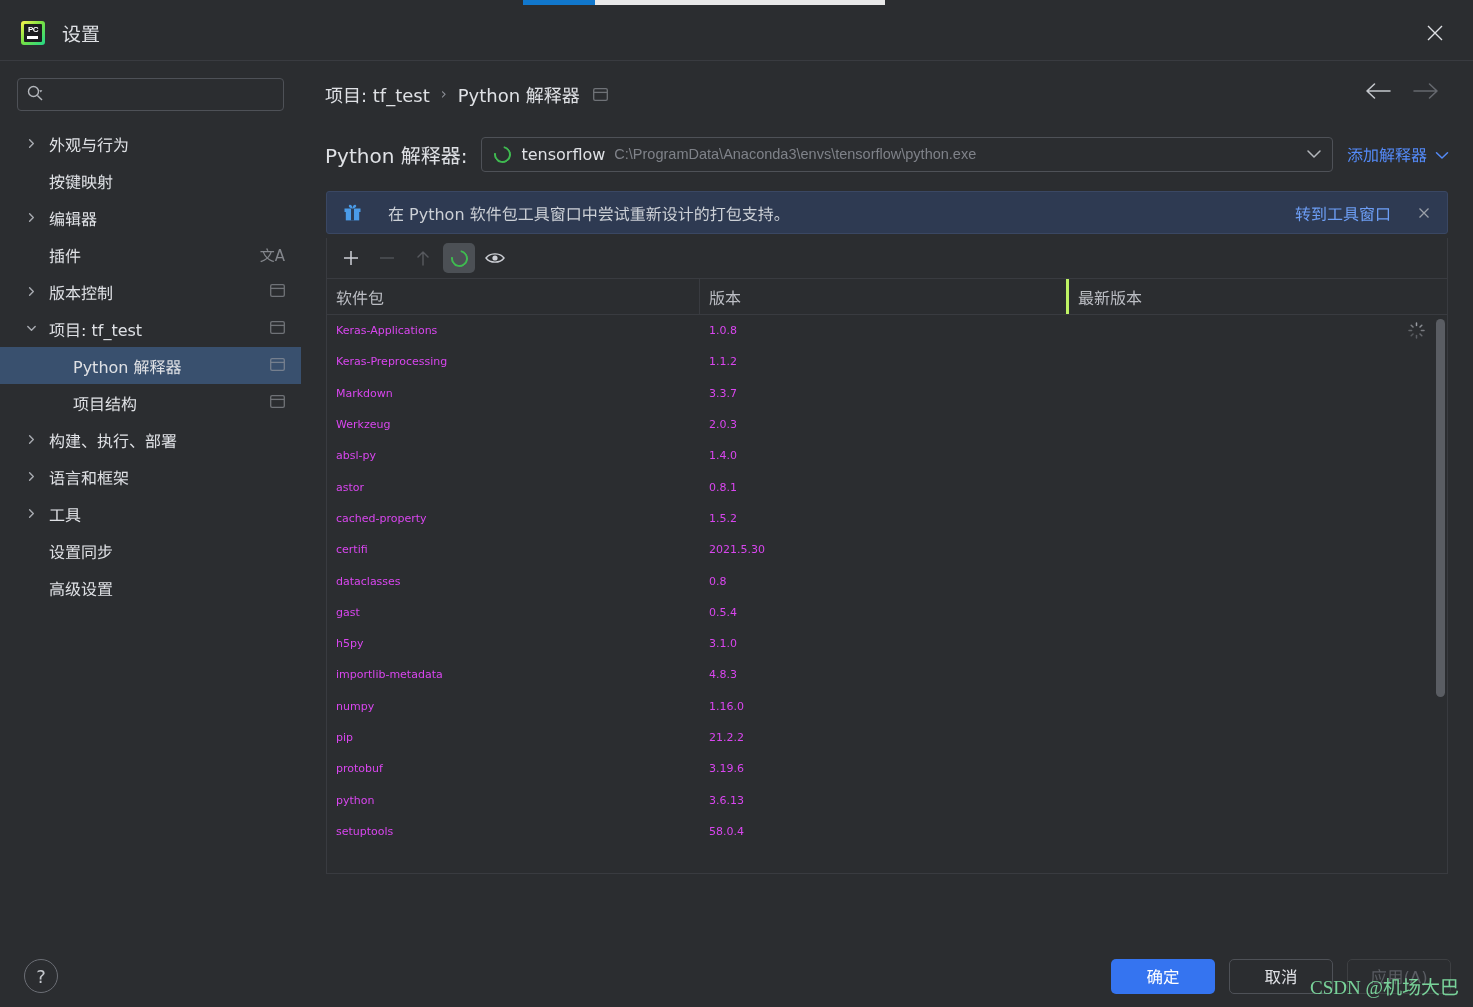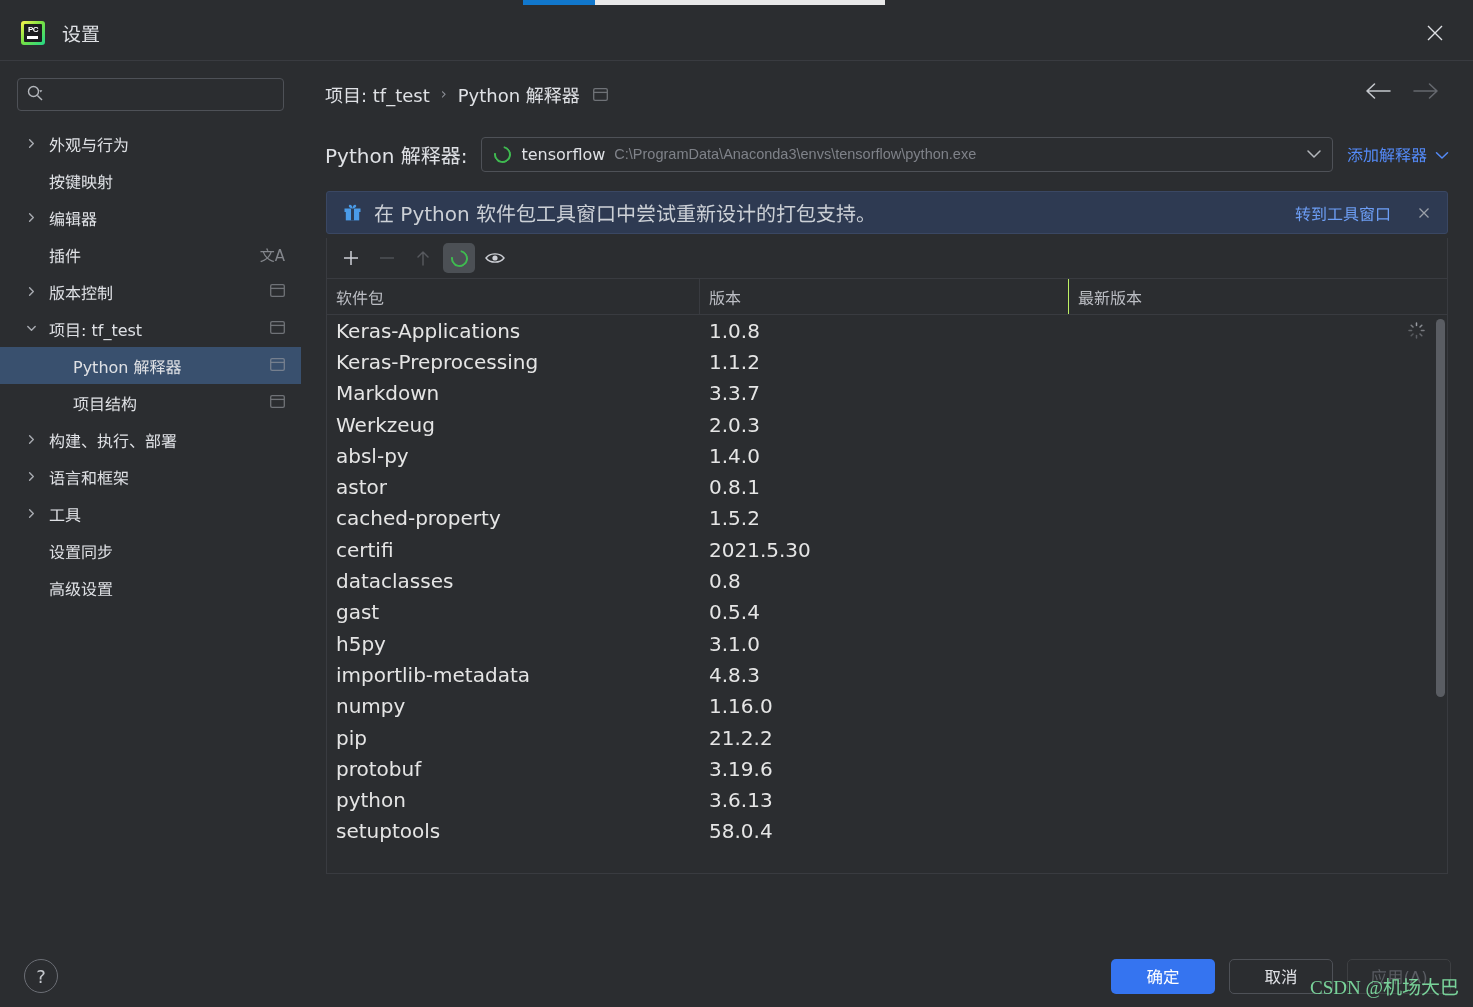--- a/index.html
+++ b/index.html
@@ -160,21 +160,21 @@
   }
 
   
   .banner {
     margin: 17px 25px 0 25px; height: 43px;
     background: #2E3A52; border: 1px solid #3A4763; border-radius: 3px;
     display: flex; align-items: center; padding: 0 12px 0 16px;
   }
   .gift-icon { flex: none; display: flex; }
   .banner-text {
-    margin-left: 12px; font-size: 20px; color: #CCD0D6; white-space: nowrap;
+    margin-left: 26px; font-size: 16px; color: #CCD0D6; white-space: nowrap;
     font-family: "DejaVu Sans", "Liberation Sans", sans-serif;
   }
   .banner-spacer { flex: 1; }
   .banner-link {
     font-size: 16px; color: #6D9EF5; cursor: pointer; white-space: nowrap;
     font-family: "DejaVu Sans", "Liberation Sans", sans-serif;
   }
   .banner-close {
     margin-left: 22px; width: 22px; height: 22px; cursor: pointer;
     display: flex; align-items: center; justify-content: center;
@@ -204,32 +204,32 @@
     display: flex; height: 36px; flex: none;
     border-bottom: 1px solid #393B40; align-items: center;
     background: #2B2D30;
   }
   .pkg-head .th {
     font-size: 16px; color: #BCBEC4; padding-left: 9px;
     font-family: "DejaVu Sans", "Liberation Sans", sans-serif;
     height: 100%; display: flex; align-items: center; cursor: pointer;
   }
   .col-name { width: 373px; border-right: 1px solid #393B40; }
-  .col-ver  { width: 369px; border-right: 1px solid #bef264; }
+  .col-ver  { width: 369px; border-right: 3px solid #bef264; }
   .col-latest { flex: 1; }
 
   .pkg-body {
     flex: 1; position: relative; overflow: hidden; background: #2B2D30;
   }
   .pkg-rows { position: absolute; inset: 0 10px 0 0; }
   .pkg-row {
     display: flex; height: 31.3px; align-items: center; cursor: pointer;
   }
   .pkg-row .cell {
-    font-size: 20px; color: #e5e5e5; padding-left: 9px;
+    font-size: 11px; color: #d946ef; padding-left: 9px;
     font-family: "DejaVu Sans", "Liberation Sans", sans-serif;
     white-space: nowrap; overflow: hidden;
   }
   .pkg-row .cell.name { width: 373px; }
   .pkg-row .cell.ver  { width: 369px; }
   .pkg-row .cell.latest { flex: 1; }
 
   .spinner {
     position: absolute; right: 22px; top: 7px;
     width: 17px; height: 17px;

